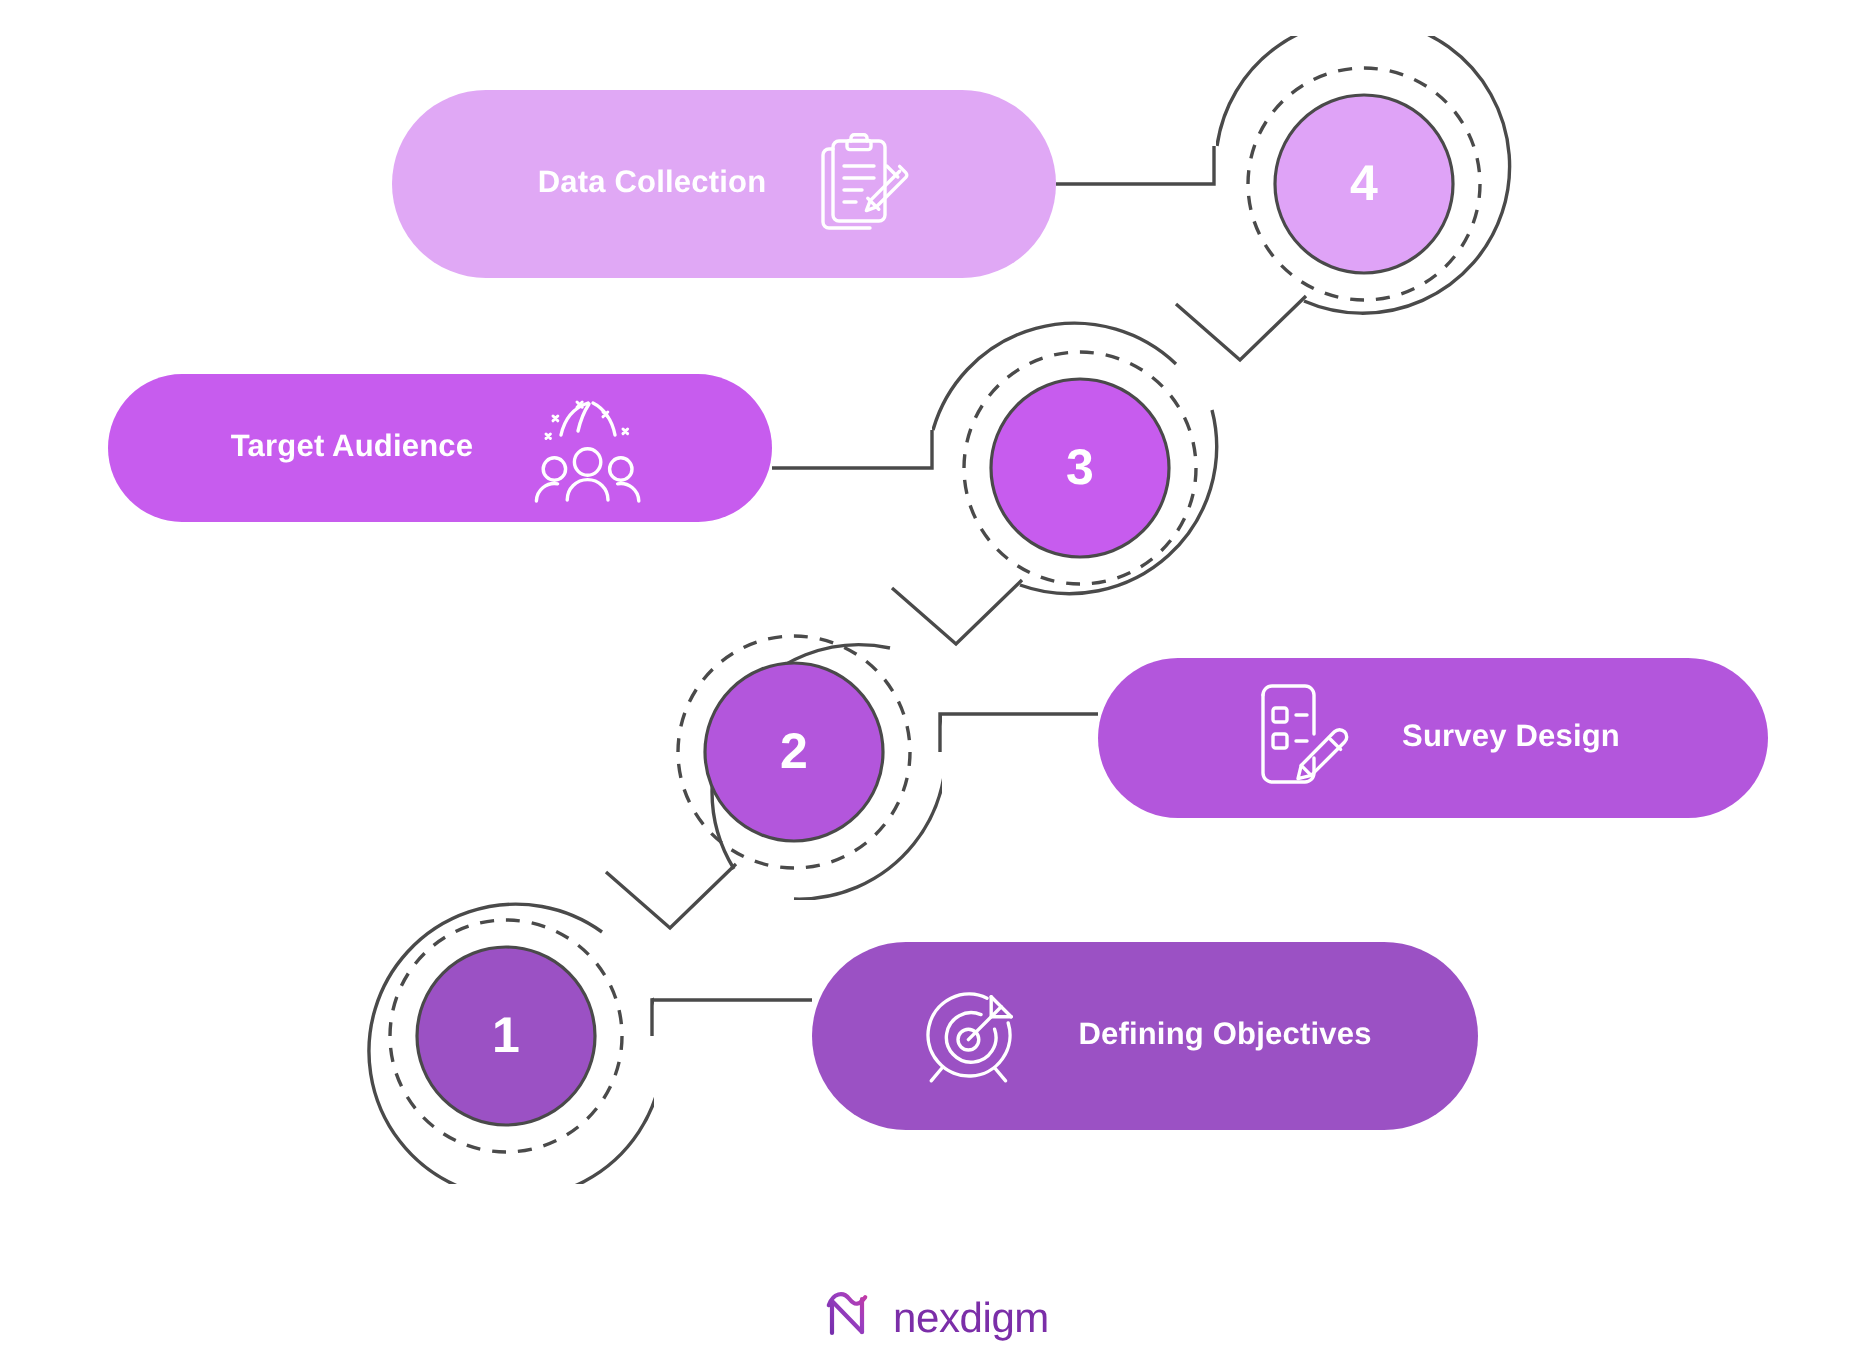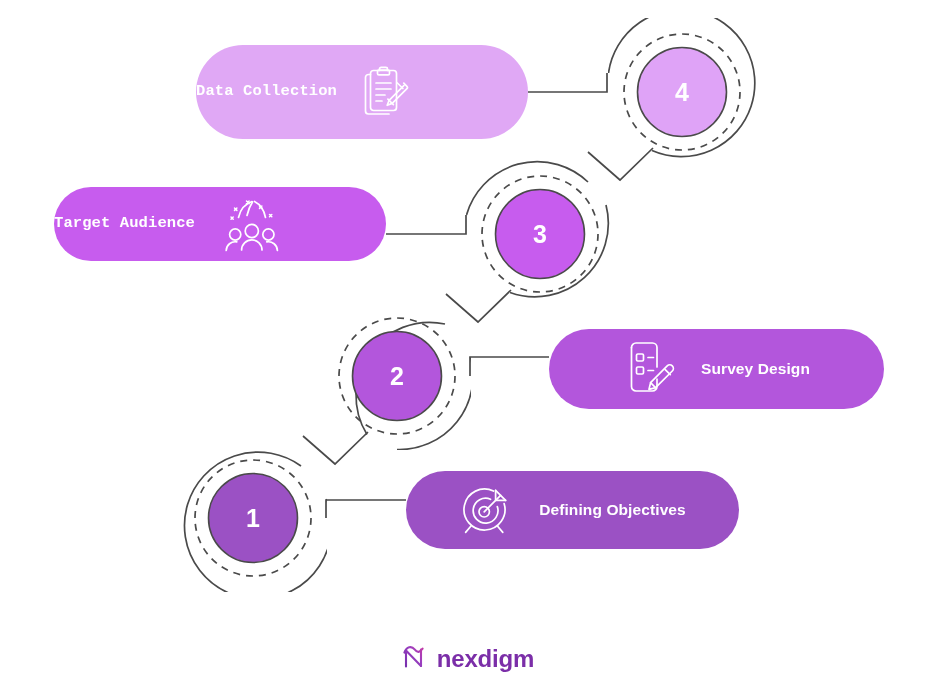--- a/index.html
+++ b/index.html
@@ -51,23 +51,22 @@
     line-height: 1;
   }
   .pill-icon {
     display: block;
     flex: 0 0 auto;
   }
   .pill-icon svg { display: block; }
 
   
   .pill.icon-right {
-    justify-content: flex-start;
+    justify-content: center;
     gap: 26px;
-    font-family: Liberation Mono, monospace;
   }
   
   .pill.icon-left {
     justify-content: center;
     gap: 26px;
     flex-direction: row;
   }
 
   
   .node {
@@ -98,22 +97,22 @@
     left: 0;
     top: 645px;
     width: 936px;
     display: flex;
     align-items: center;
     justify-content: center;
     gap: 9px;
   }
   #brand-mark { display: block; }
   #brand-name {
-    font-size: 24px;
-    font-weight: bold;
+    font-size: 21px;
+    font-weight: normal;
     color: #7B2EA8;
     letter-spacing: -0.2px;
     line-height: 1;
   }
 </style>
 </head>
 <body>
 
 <div id="stage" style="background: rgb(255, 255, 255);">
 
@@ -205,21 +204,21 @@
           <path d="M25 29.5 H30.5"></path>
 
           <path d="M44.2 24.9 a3.6 3.6 0 0 1 5.1 5.1 L32.6 46.7 l-6.6 1.6 1.6 -6.6 Z"></path>
           <path d="M42.2 28.6 l5.1 5.1"></path>
           <path d="M27.6 41.7 l5.1 5.1"></path>
         </svg>
       </span>
       <span class="pill-label">Survey Design</span>
     </div>
 
-    <div class="pill icon-left" id="pill-1" style="left:406px; top:471px; width:333px; height:78px; background:#9B51C4;">
+    <div class="pill icon-left" id="pill-1" style="left:406px; top:471px; width:333px; height:94px; background:#9B51C4;">
       <span class="pill-icon">
         <svg width="54" height="54" viewBox="0 0 54 54" fill="none" stroke="#ffffff" stroke-width="1.7" stroke-linecap="round" stroke-linejoin="round">
 
           <path d="M34.5 8.1 A20.5 20.5 0 1 0 45.1 20.5"></path>
 
           <path d="M31.5 16.3 A12.4 12.4 0 1 0 38.3 23.6"></path>
 
           <circle cx="25.2" cy="28.8" r="5.2"></circle>
 
           <path d="M25.2 28.8 L41.6 12.4"></path>

